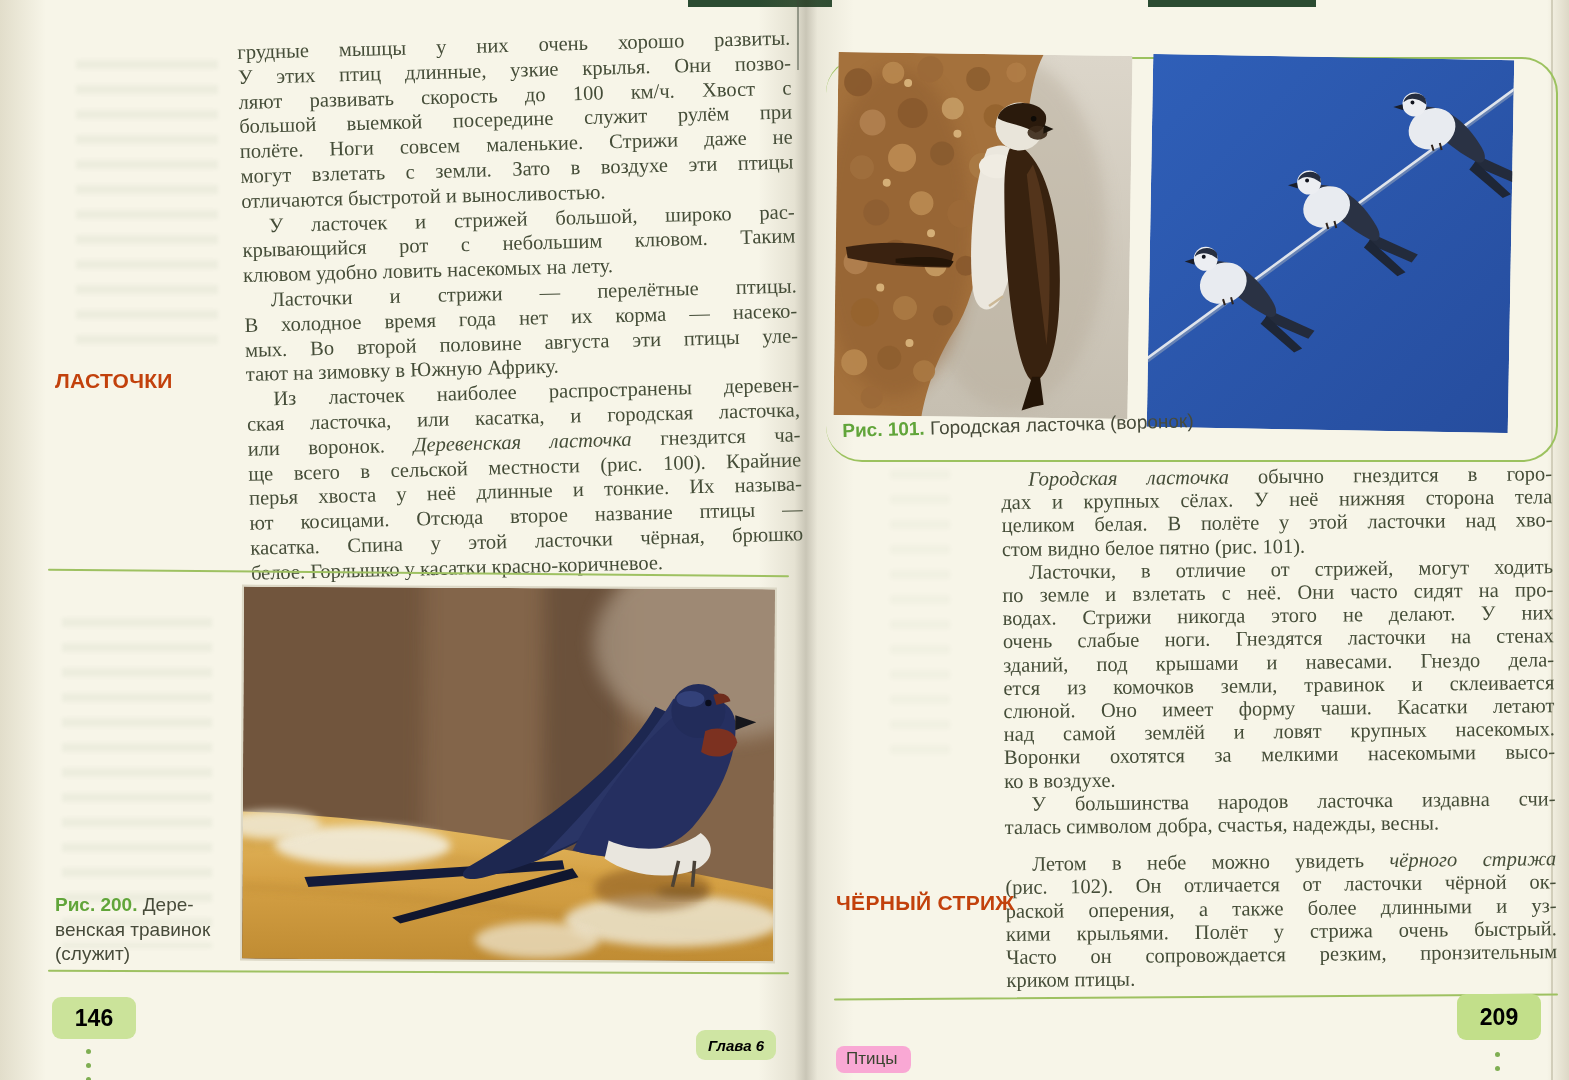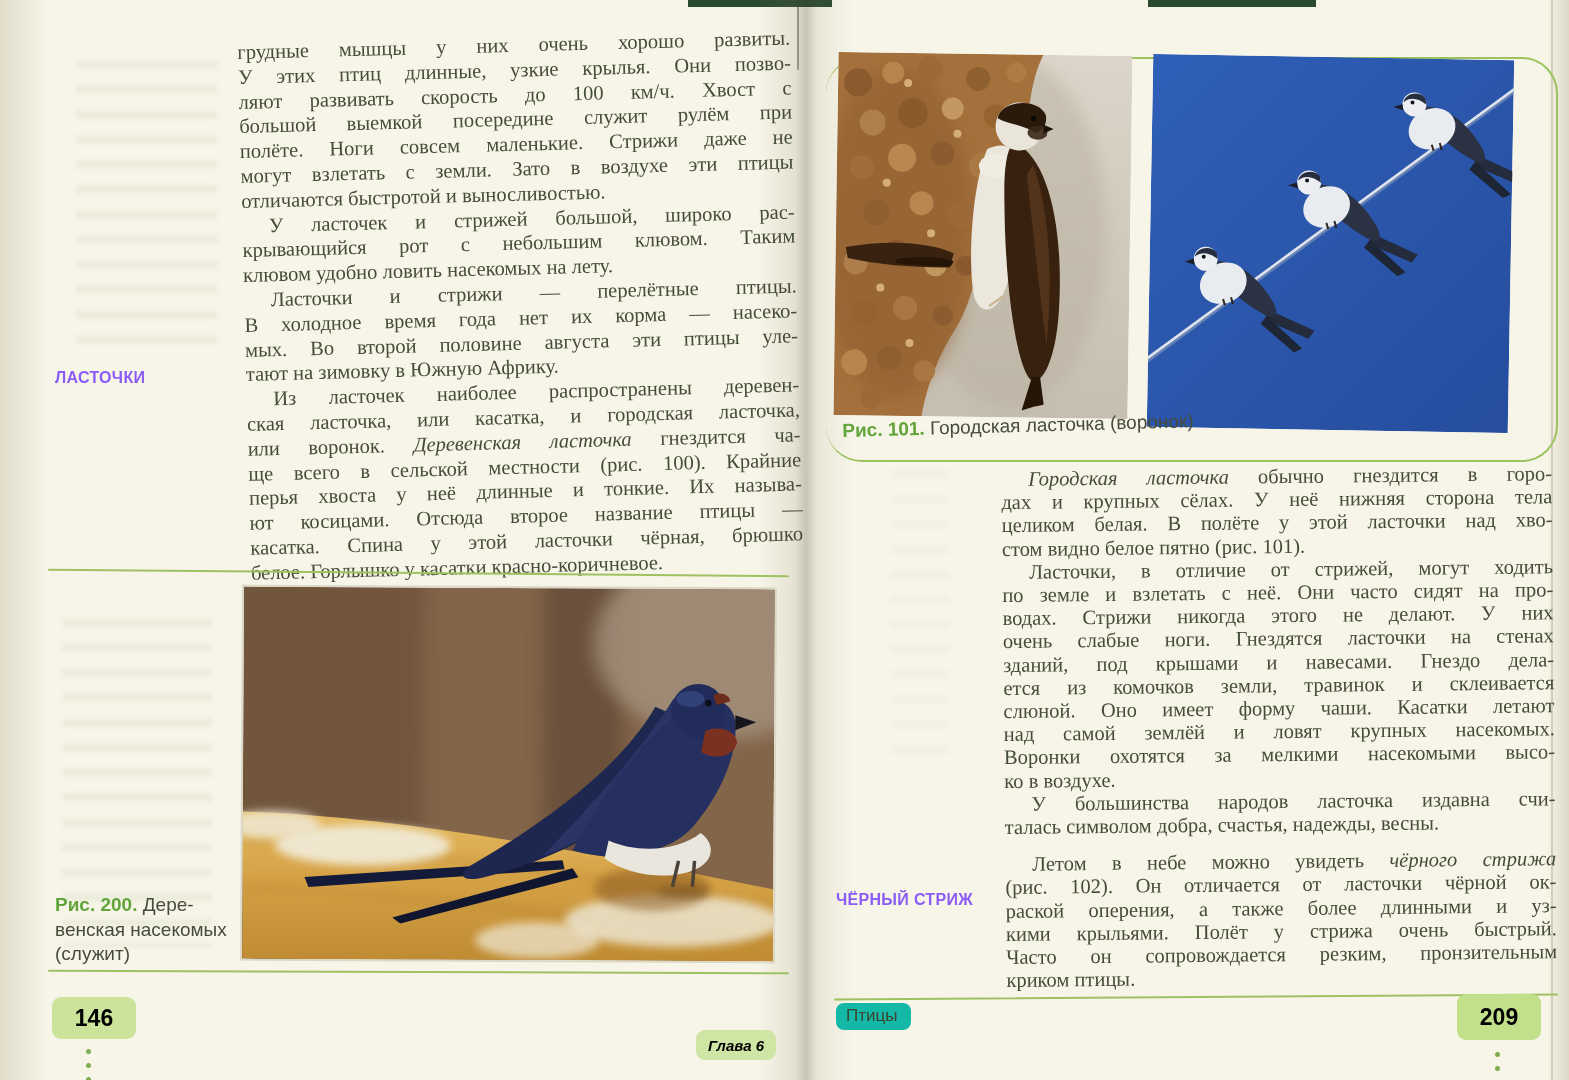--- a/index.html
+++ b/index.html
@@ -30,21 +30,21 @@
   .textblock{position:absolute;color:#454d38;font-size:20.5px;}
   #left-text{left:237px;top:40px;width:553px;line-height:24.8px;transform:rotate(-1.5deg);transform-origin:0 0;}
   #right-text{left:1001px;top:468px;width:551px;line-height:23.2px;transform:rotate(-0.6deg);transform-origin:0 0;}
   .bl{text-align:justify;text-align-last:justify;}
   .bl.ind{text-indent:27px;}
   .bl.last{text-align-last:left;}
   .pgap{height:14px;}
 
   
   .sidelabel{position:absolute;font-family:"Liberation Sans", sans-serif;font-weight:bold;
-    font-size:16px;color:#8b5cf6;letter-spacing:.3px;}
+    font-size:21px;color:#c2410c;letter-spacing:.3px;}
   #label-lastochki{left:55px;top:369px;}
   #label-strizh{left:836px;top:891px;}
 
   
   .photo{position:absolute;overflow:hidden;}
   #fig100{left:241px;top:586px;width:531px;height:372px;border:2px solid #dcd8c6;transform:rotate(.3deg);}
   #fig101a{left:836px;top:54px;width:294px;height:363px;transform:rotate(.8deg);}
   #fig101b{left:1150px;top:57px;width:361px;height:373px;transform:rotate(1deg);}
   #fig101-frame{position:absolute;left:826px;top:57px;width:730px;height:401px;
     border:2px solid #9cc25f;border-left:none;border-radius:36px;}
@@ -58,21 +58,21 @@
   #cap100{left:55px;top:893px;width:190px;line-height:24.5px;}
   #cap101{left:842px;top:420px;transform:rotate(-1.6deg);transform-origin:0 0;white-space:nowrap;}
   .cap-ref{color:#61a53a;font-weight:bold;}
 
   
   .badge{position:absolute;background:#cbe39a;border-radius:9px;display:flex;align-items:center;justify-content:center;
     font-family:"Liberation Sans", sans-serif;font-weight:bold;color:#000000;}
   #badge-146{left:52px;top:997px;width:84px;height:42px;font-size:23px;}
   #badge-147{left:1457px;top:994px;width:84px;height:46px;font-size:23px;background:#c2df8a;}
   #badge-glava{left:696px;top:1000px;width:80px;height:30px;font-size:15px;font-style:italic;background:#cfe5a3;margin-top:30px;}
-  #label-ptitsy{position:absolute;left:836px;top:1003px;padding:3px 14px 4px 10px;background:#14b8a6;border-radius:8px;
+  #label-ptitsy{position:absolute;left:836px;top:1046px;padding:3px 14px 4px 10px;background:#f9a8d4;border-radius:8px;
     font-family:"Liberation Sans", sans-serif;font-size:17px;color:#3a4430;}
   .dotcol{position:absolute;width:5px;}
   #dots-left{left:86px;top:1049px;}
   #dots-right{left:1495px;top:1052px;}
   .dot{width:5px;height:5px;border-radius:50%;background:#7fae52;margin-bottom:9px;}
 </style>
 </head>
 <body>
 
 <div class="topbar" id="topbar1"></div>
@@ -156,21 +156,21 @@
     <polygon points="492,126 513,133 492,141" fill="#15161c"></polygon>
     <circle cx="465" cy="114" r="3.2" fill="#0a0d1c"></circle>
     <path d="M436,272 l-6,26 M452,272 l-2,26" stroke="#4a4238" stroke-width="3.5"></path>
     <ellipse cx="440" cy="303" rx="26" ry="6" fill="#6b4a1a" opacity=".5" filter="url(#b4)"></ellipse>
   </svg>
 </div>
 
 <div class="caption" id="cap100">
   <div><span class="cap-ref">Рис. 200.</span>
     <span>Дере-</span></div>
-  <div>венская насекомых</div>
+  <div>венская травинок</div>
   <div>(служит)</div>
 </div>
 
 <div class="gline" id="gline-left-bot"></div>
 <div class="badge" id="badge-146">146</div>
 <div class="badge" id="badge-glava">Глава 6</div>
 <div class="dotcol" id="dots-left">
   <div class="dot"></div>
     <div class="dot"></div>
     <div class="dot"></div>

